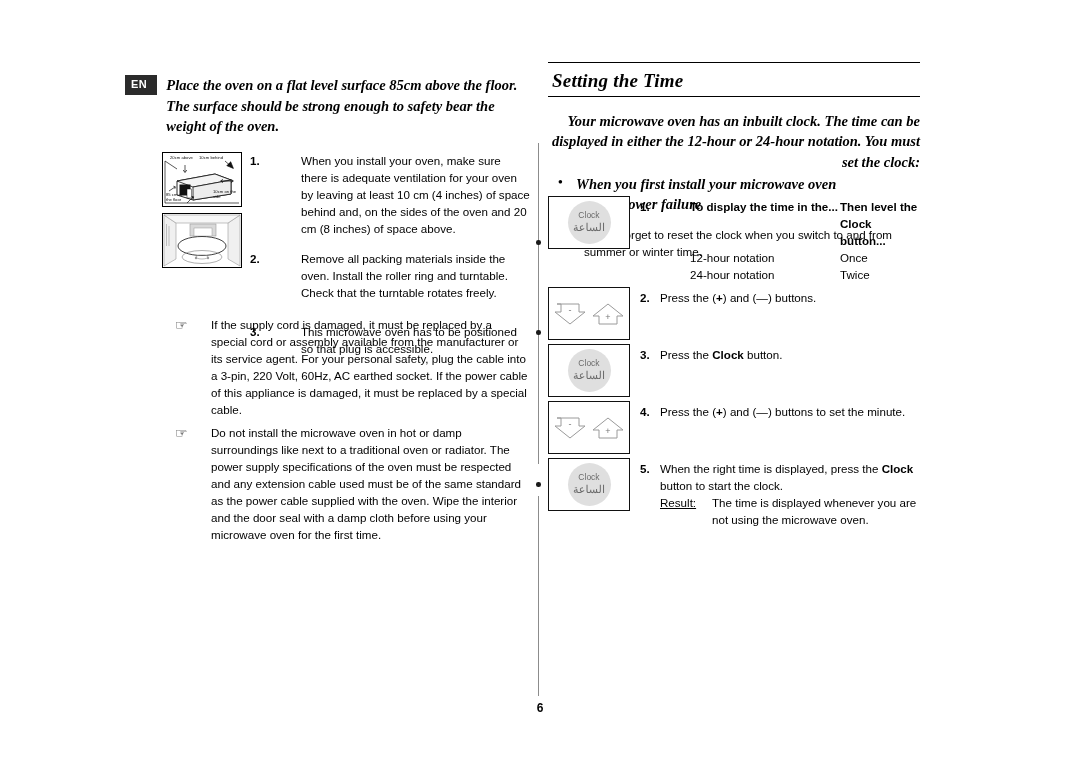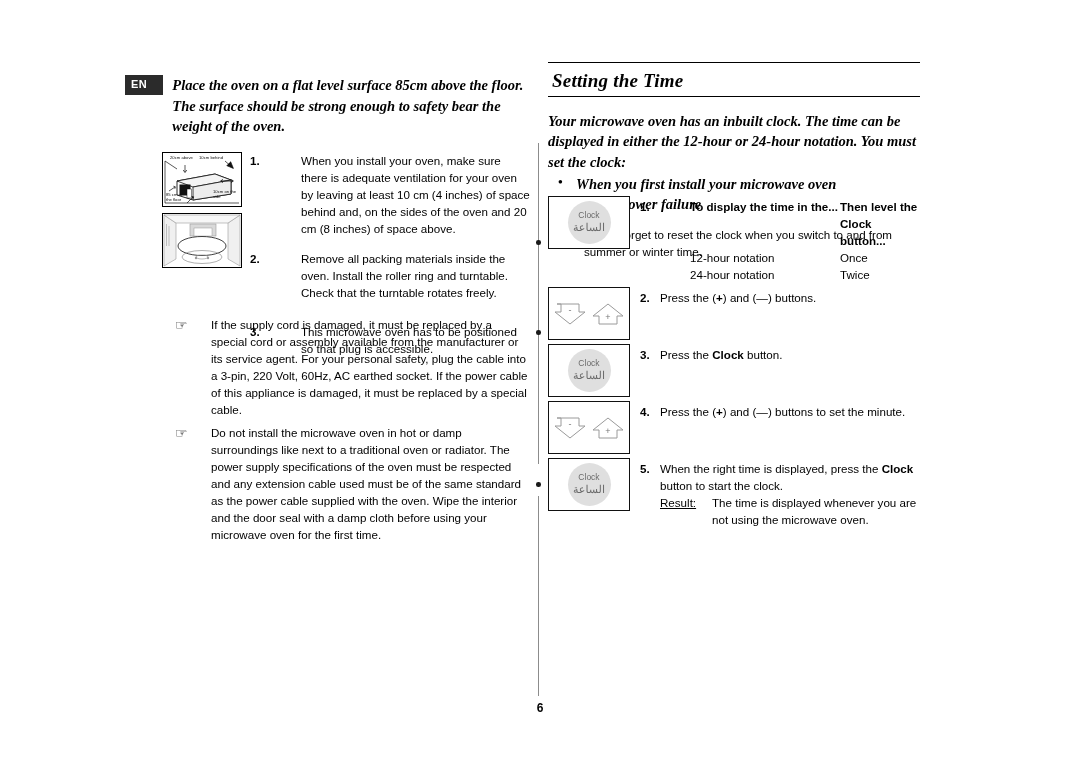--- a/index.html
+++ b/index.html
@@ -28,36 +28,37 @@
     padding:7px 0 4px 14px;
     line-height:1.15;
   }
   .col-right .sect-title{padding-left:4px;}
 
   
   .intro-row{display:flex;align-items:flex-start;margin-top:13px;}
   .en-tag{
     background:#2b2b2b;color:#fff;
     font-size:11px;font-weight:bold;
-    padding:4px 16px 5px 6px;
+    padding:4px 10px 5px 6px;
     line-height:1;
     margin-right:9px;
     letter-spacing:.5px;
     flex:0 0 auto;
   }
   .intro-text{
     font-family:"Liberation Serif", serif;
     font-style:italic;font-weight:bold;
     font-size:14.5px;line-height:1.42;
   }
   .intro-right{
     font-family:"Liberation Serif", serif;
     font-style:italic;font-weight:bold;
     font-size:14.5px;line-height:1.42;
     margin-top:14px;
+    text-align:right;
   }
   .bullets{margin:1px 0 11px 0;padding:0;list-style:none;}
   .bullets li{
     font-family:"Liberation Serif", serif;
     font-style:italic;font-weight:bold;
     font-size:14.5px;line-height:1.42;
     padding-left:28px;position:relative;
   }
   .bullets li:before{
     content:"\2022";position:absolute;left:10px;top:-1px;font-size:13px;

